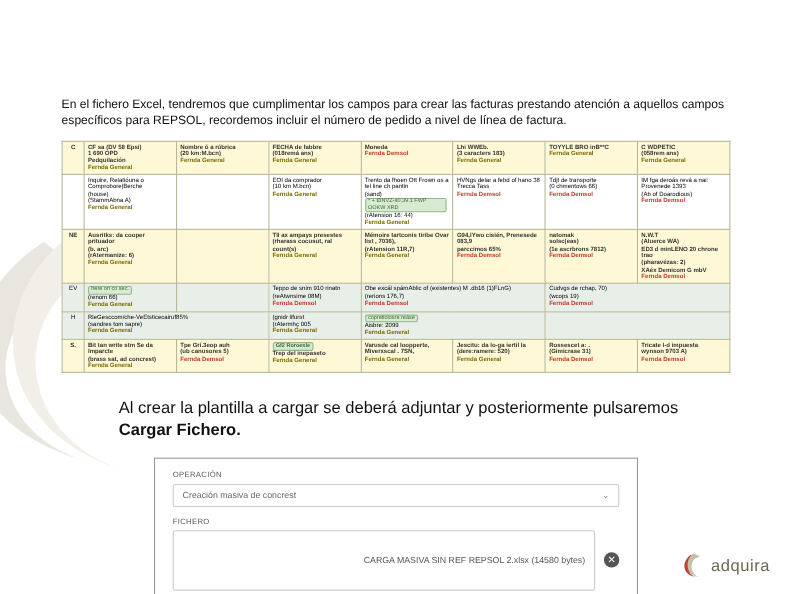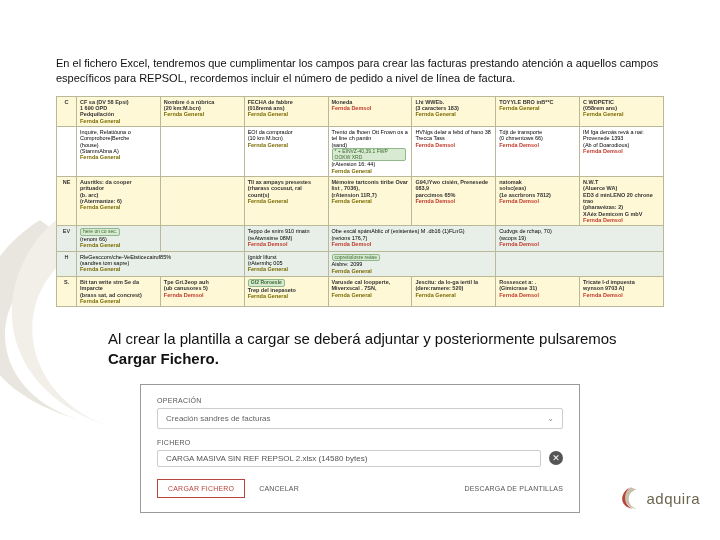--- a/index.html
+++ b/index.html
@@ -23,20 +23,21 @@
   .content {
     position: relative;
     z-index: 1;
     padding: 56px 56px 0 56px;
   }
   .intro {
     font-size: 11px;
     line-height: 1.35;
     color: #111;
     margin-bottom: 10px;
+    margin-top: 32px;
   }
   .excel {
     border: 1px solid #8a8a6a;
     width: 100%;
     font-size: 5.5px;
     border-collapse: collapse;
     background: #fff;
     table-layout: fixed;
   }
   .excel td {
@@ -99,21 +100,22 @@
     align-items: center;
     gap: 8px;
     margin-bottom: 12px;
   }
   .file-box {
     flex: 1;
     border: 1px solid #ccc;
     border-radius: 2px;
     font-size: 8px;
     color: #555;
-    padding: 3px 8px;
+    padding: 22px 8px;
+    text-align: right;
   }
   .close-btn {
     width: 14px;
     height: 14px;
     border-radius: 50%;
     background: #555;
     color: #fff;
     font-size: 9px;
     display: flex;
     align-items: center;
@@ -131,21 +133,21 @@
     border: 1px solid #b8443c;
     color: #b8443c;
     padding: 5px 10px;
     background: #fff;
     margin-right: 14px;
   }
   .btn-link { color: #555; }
   .btn-right { margin-left: auto; }
   .logo {
     position: absolute;
-    bottom: 30px;
+    bottom: 14px;
     right: 20px;
     display: flex;
     align-items: center;
     gap: 6px;
     z-index: 2;
   }
   .logo-mark { width: 24px; height: 24px; }
   .logo-text {
     font-size: 15px;
     color: #6b6650;
@@ -364,21 +366,21 @@
   </tbody>
     </table>
 
   <p class="mid-text">
     <span>Al crear la plantilla a cargar se deberá adjuntar y posteriormente pulsaremos </span><b>Cargar Fichero.</b>
   </p>
 
   <div class="form-card">
     <div class="fld-label">OPERACIÓN</div>
     <div class="sel">
-      <span>Creación sandres de facturas</span>
+      <span>Creación masiva de concrest</span>
       <span class="chev">⌄</span>
     </div>
 
     <div class="fld-label">FICHERO</div>
     <div class="file-row">
       <div class="file-box">CARGA MASIVA SIN REF REPSOL 2.xlsx (14580 bytes)</div>
       <div class="close-btn">
         <span>✕</span>
       </div>
     </div>

